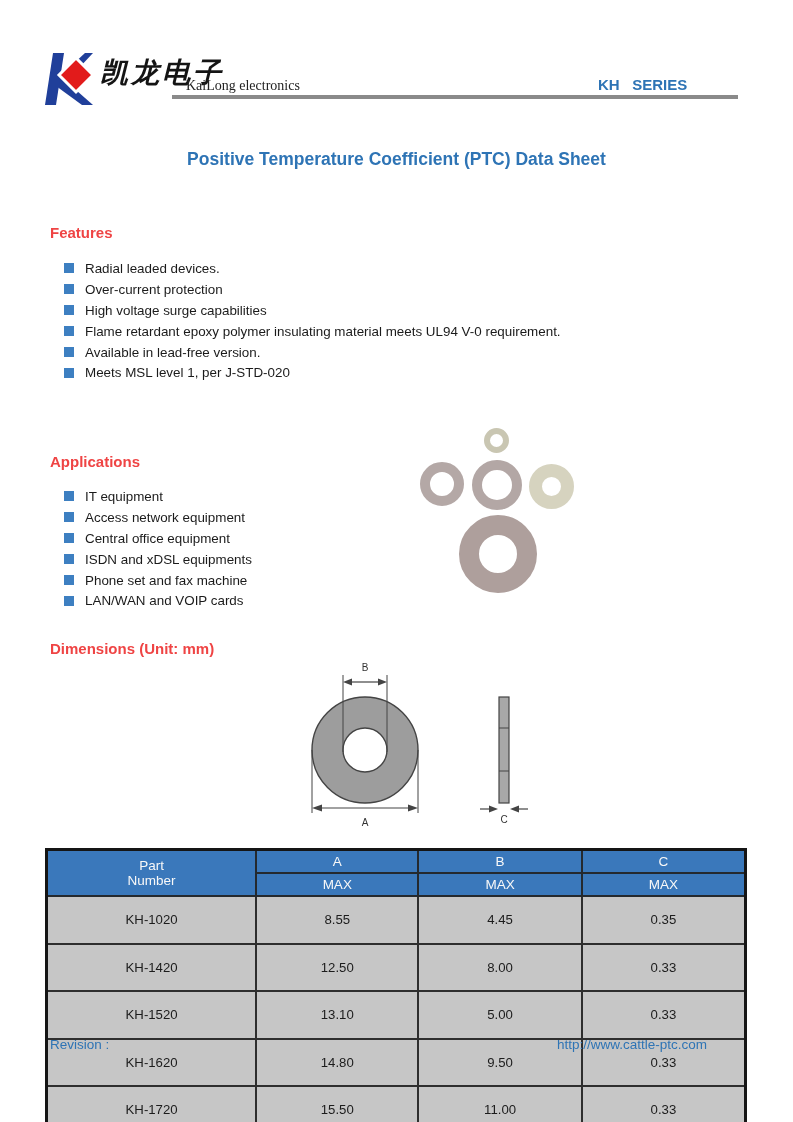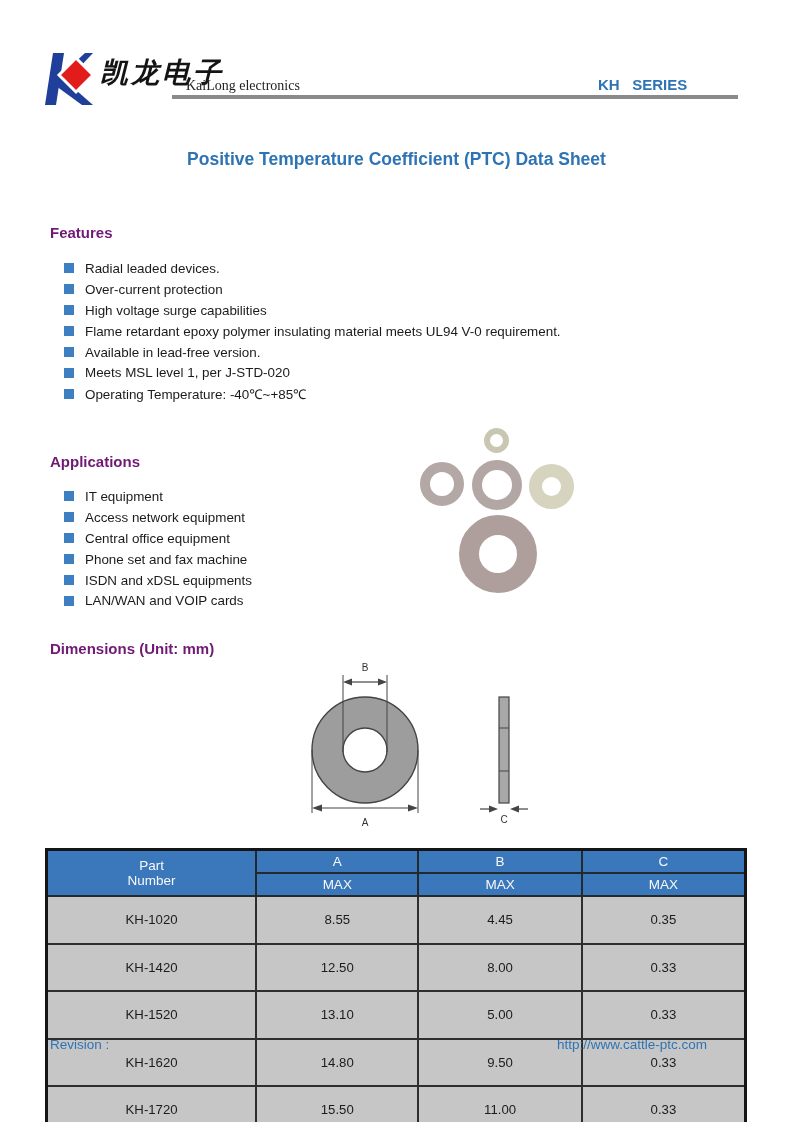--- a/index.html
+++ b/index.html
@@ -13,21 +13,21 @@
            font-family:"DejaVu Serif", serif;}
   .logo-sub{position:absolute;left:186px;top:78px;font-size:14px;color:#222;
             font-family:"Liberation Serif", serif;}
   .series{position:absolute;left:598px;top:76px;font-size:15px;font-weight:bold;
           color:#2e74b5;white-space:pre;}
   .header-rule{position:absolute;left:172px;top:95px;width:566px;height:4px;background:#8a8a8a;}
 
   
   .doc-title{position:absolute;left:0;top:149px;width:100%;text-align:center;
              font-size:17.5px;font-weight:bold;color:#2e74b5;}
-  .sec-heading{position:absolute;left:50px;font-size:15px;font-weight:bold;color:#701a75;}
+  .sec-heading{position:absolute;left:50px;font-size:15px;font-weight:bold;color:#ef4444;}
   .h-features{top:224px;} .h-apps{top:453px;} .h-dims{top:640px;}
 
   
   ul.blist{position:absolute;left:52px;margin:12px;padding:0;list-style:none;}
   .l-features{top:246px;} .l-apps{top:474px;}
   ul.blist li{display:flex;align-items:center;height:20.9px;}
   .bullet{width:10px;height:10px;background:#3d7fc1;margin-right:11px;flex:none;}
   .li-text{font-size:13.4px;color:#1b1b1b;white-space:pre;}
 
   
@@ -96,47 +96,43 @@
         <span class="li-text">Flame retardant epoxy polymer insulating material meets UL94 V-0 requirement.</span>
       </li>
       <li>
         <span class="bullet"></span>
         <span class="li-text">Available in lead-free version.</span>
       </li>
       <li>
         <span class="bullet"></span>
         <span class="li-text">Meets MSL level 1, per J-STD-020</span>
       </li>
-      <li>
-        <span class="bullet"></span>
-        <span class="li-text">Operating Temperature: -40℃~+85℃</span>
-      </li>
     </ul>
 
   <div class="sec-heading h-apps">Applications</div>
   <ul class="blist l-apps">
       <li>
         <span class="bullet"></span>
         <span class="li-text">IT equipment</span>
       </li>
       <li>
         <span class="bullet"></span>
         <span class="li-text">Access network equipment</span>
       </li>
       <li>
         <span class="bullet"></span>
         <span class="li-text">Central office equipment</span>
       </li>
       <li>
         <span class="bullet"></span>
+        <span class="li-text">ISDN and xDSL equipments</span>
+      </li>
+      <li>
+        <span class="bullet"></span>
         <span class="li-text">Phone set and fax machine</span>
-      </li>
-      <li>
-        <span class="bullet"></span>
-        <span class="li-text">ISDN and xDSL equipments</span>
       </li>
       <li>
         <span class="bullet"></span>
         <span class="li-text">LAN/WAN and VOIP cards</span>
       </li>
     </ul>
 
   <div class="photo">
     <div class="washer w1"></div>
     <div class="washer w2"></div>

